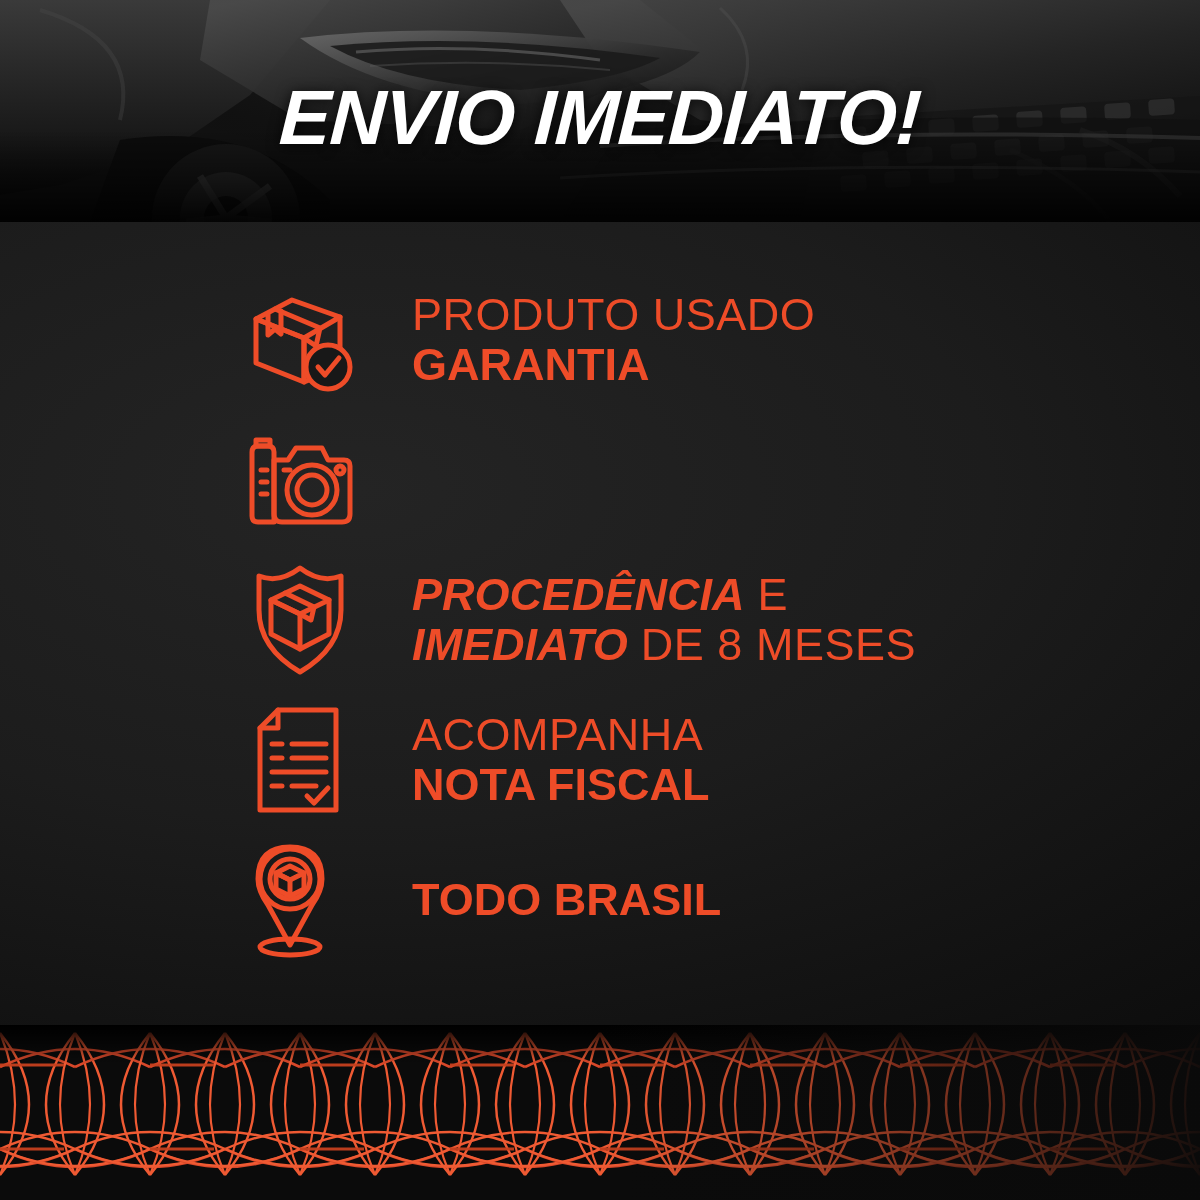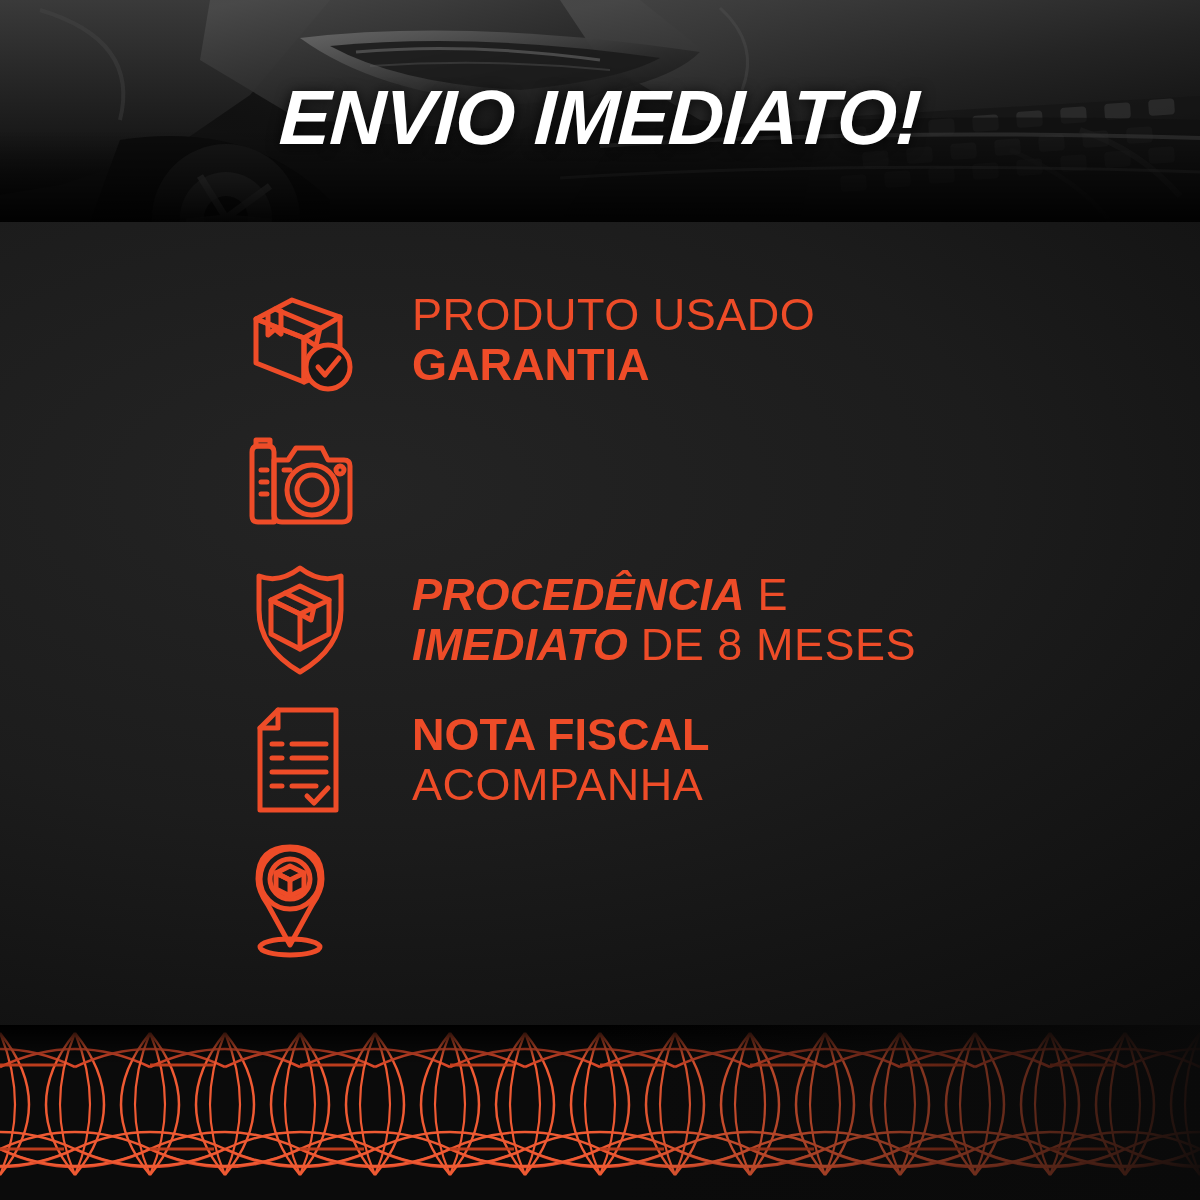--- a/index.html
+++ b/index.html
@@ -262,38 +262,39 @@
             <path d="M28 6 L86 6 L86 106 L10 106 L10 24 Z"></path>
             <path d="M28 6 L28 24 L10 24"></path>
             <path d="M22 40 L32 40 M42 40 L76 40"></path>
             <path d="M22 54 L32 54 M42 54 L76 54"></path>
             <path d="M22 68 L76 68"></path>
             <path d="M22 82 L32 82 M42 82 L66 82"></path>
             <path d="M57 92 L64 99 L78 84"></path>
           </svg>
         </div>
         <div class="feature-text">
+          <div class="line thin">ACOMPANHA</div>
           <div class="line bold">NOTA FISCAL</div>
-          <div class="line thin">ACOMPANHA</div>
         </div>
       </div>
 
       <div class="feature">
         <div class="feature-icon">
           <svg width="104" height="126" viewBox="0 0 104 126" fill="none" stroke="#ee4c28" stroke-width="5" stroke-linecap="round" stroke-linejoin="round" aria-hidden="true">
             <path d="M20 68 Q10 54 10 42 Q10 10 42 10 Q74 10 74 42 Q74 54 64 68 L42 108 Z"></path>
             <circle cx="42" cy="42" r="30"></circle>
             <circle cx="42" cy="42" r="20"></circle>
             <path d="M28 36 L42 29 L56 36 L42 43 Z"></path>
             <path d="M28 36 L28 52 L42 59 L42 43 Z"></path>
             <path d="M56 36 L56 52 L42 59"></path>
             <ellipse cx="42" cy="110" rx="30" ry="8"></ellipse>
           </svg>
         </div>
         <div class="feature-text">
+          <div class="line bold">TODO BRASIL</div>
         </div>
       </div>
 
     </div>
   </div>
 
   <div class="ornament">
     <svg viewBox="0 0 1200 175" preserveAspectRatio="none" aria-hidden="true">
       <defs>
         <linearGradient id="ornFade" x1="0" y1="0" x2="0" y2="1">

